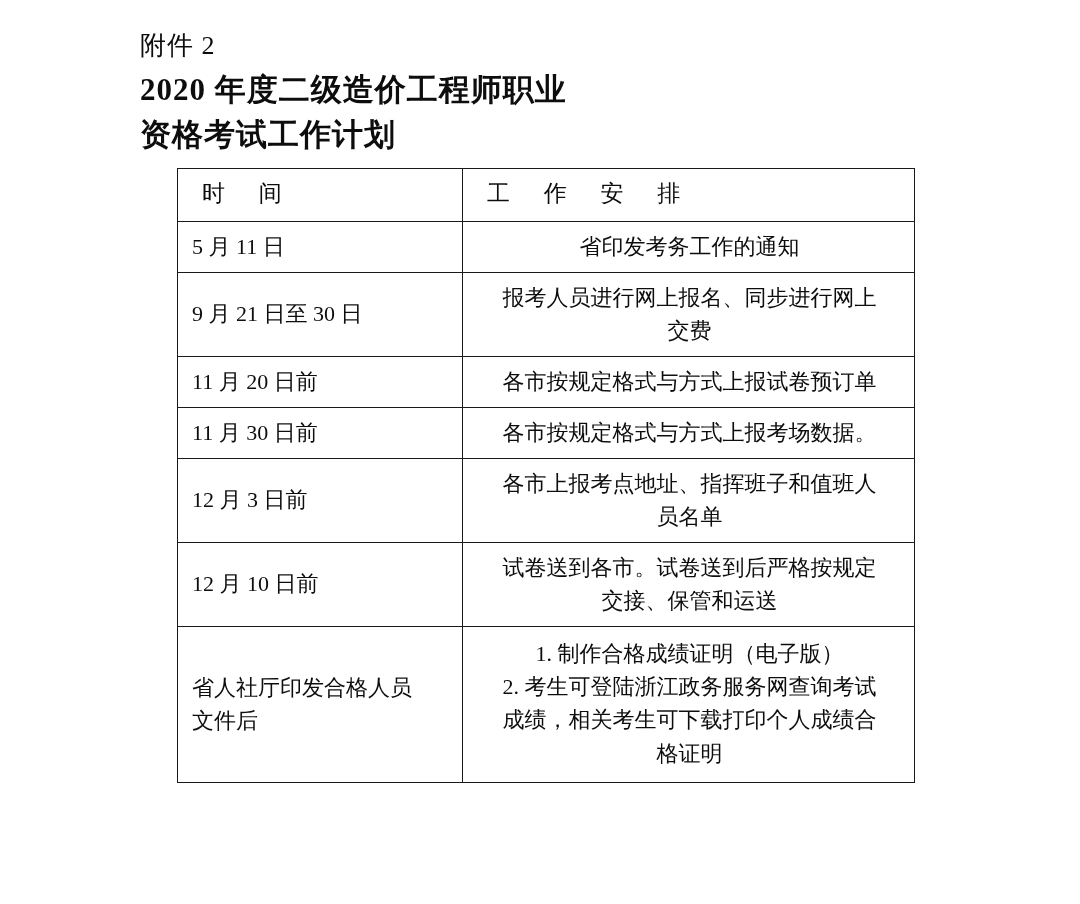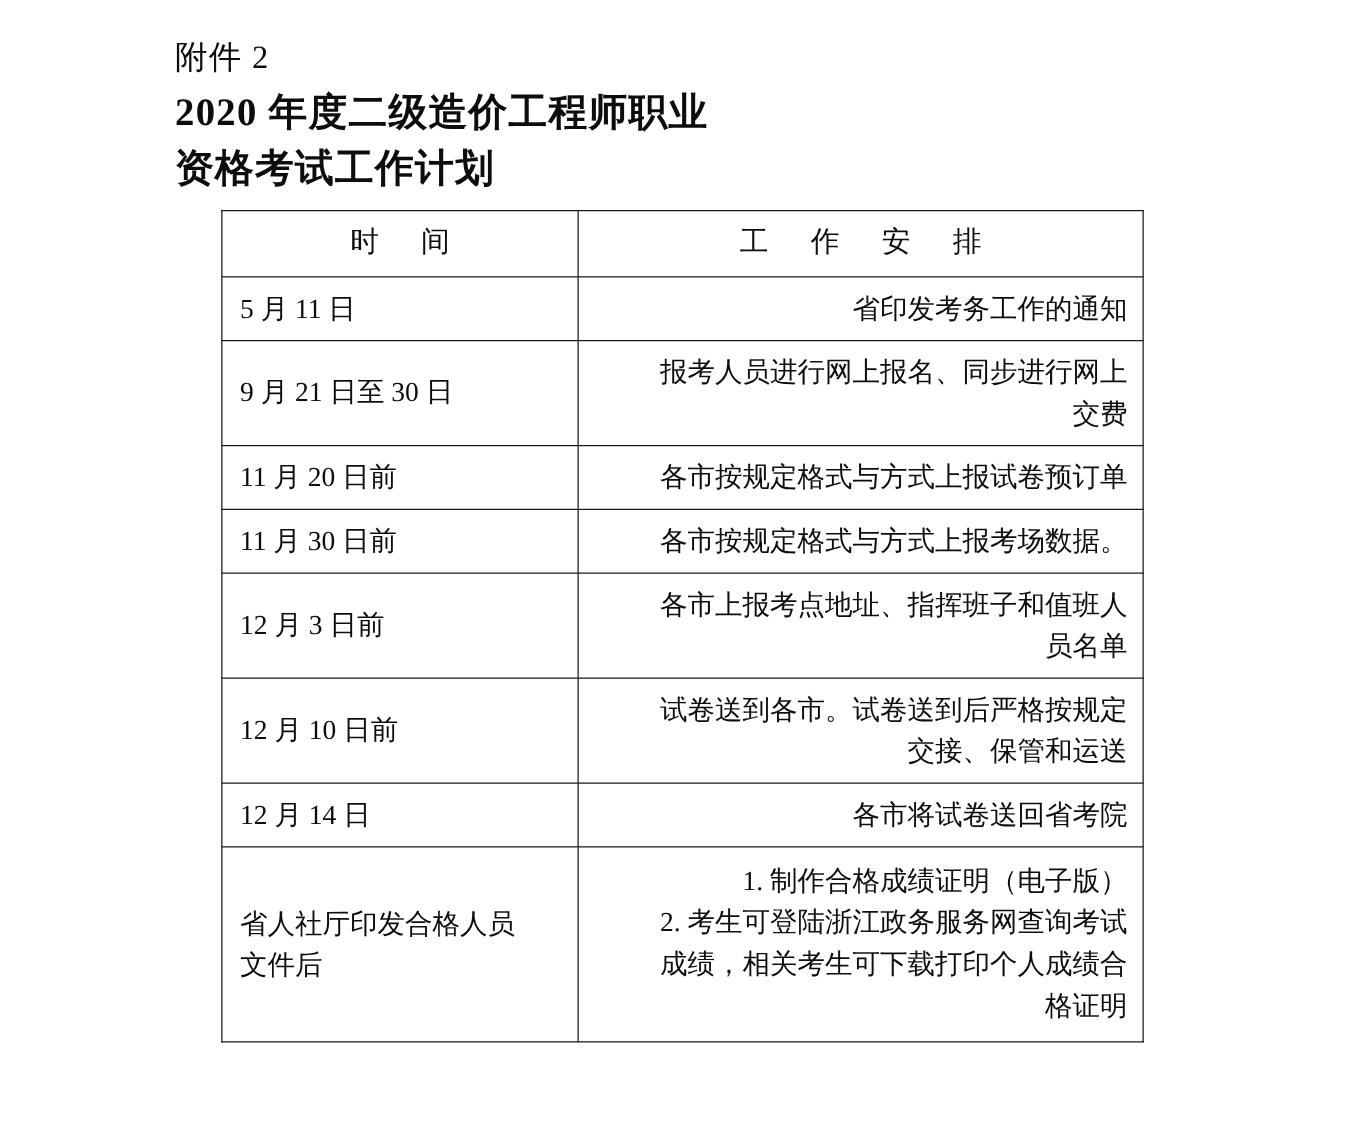--- a/index.html
+++ b/index.html
@@ -57,34 +57,34 @@
   table.plan th, table.plan td {
     border: 1.5px solid #1a1a1a;
     font-size: 22px;
     line-height: 1.5;
     vertical-align: middle;
     font-weight: normal;
     padding: 8px 12px 9px 12px;
     box-sizing: border-box;
   }
   table.plan thead th {
-    text-align: center;
+    text-align: left;
     font-size: 23px;
     letter-spacing: 14px;
     padding-left: 24px;
     padding-right: 10px;
     height: 48px;
   }
   table.plan tbody td.time {
     padding-left: 14px;
     text-align: left;
   }
   table.plan tbody td.work {
     padding-left: 14px;
-    text-align: right;
+    text-align: center;
   }
   .tall-row td {
     padding-top: 10px;
     padding-bottom: 11px;
   }
   .final-row td.work {
     line-height: 1.52;
     padding-top: 10px;
     padding-bottom: 12px;
   }
@@ -134,24 +134,20 @@
       <tr class="tall-row">
         <td class="time nowrap-keep">12 月 3 日前</td>
         <td class="work nowrap-keep">各市上报考点地址、指挥班子和值班人
 员名单</td>
       </tr>
       <tr class="tall-row">
         <td class="time nowrap-keep">12 月 10 日前</td>
         <td class="work nowrap-keep">试卷送到各市。试卷送到后严格按规定
 交接、保管和运送</td>
       </tr>
-      <tr>
-        <td class="time nowrap-keep">12 月 14 日</td>
-        <td class="work nowrap-keep">各市将试卷送回省考院</td>
-      </tr>
       <tr class="final-row">
         <td class="time nowrap-keep">省人社厅印发合格人员
 文件后</td>
         <td class="work nowrap-keep">1. 制作合格成绩证明（电子版）
 2. 考生可登陆浙江政务服务网查询考试
 成绩，相关考生可下载打印个人成绩合
 格证明</td>
       </tr>
     </tbody>
   </table>

